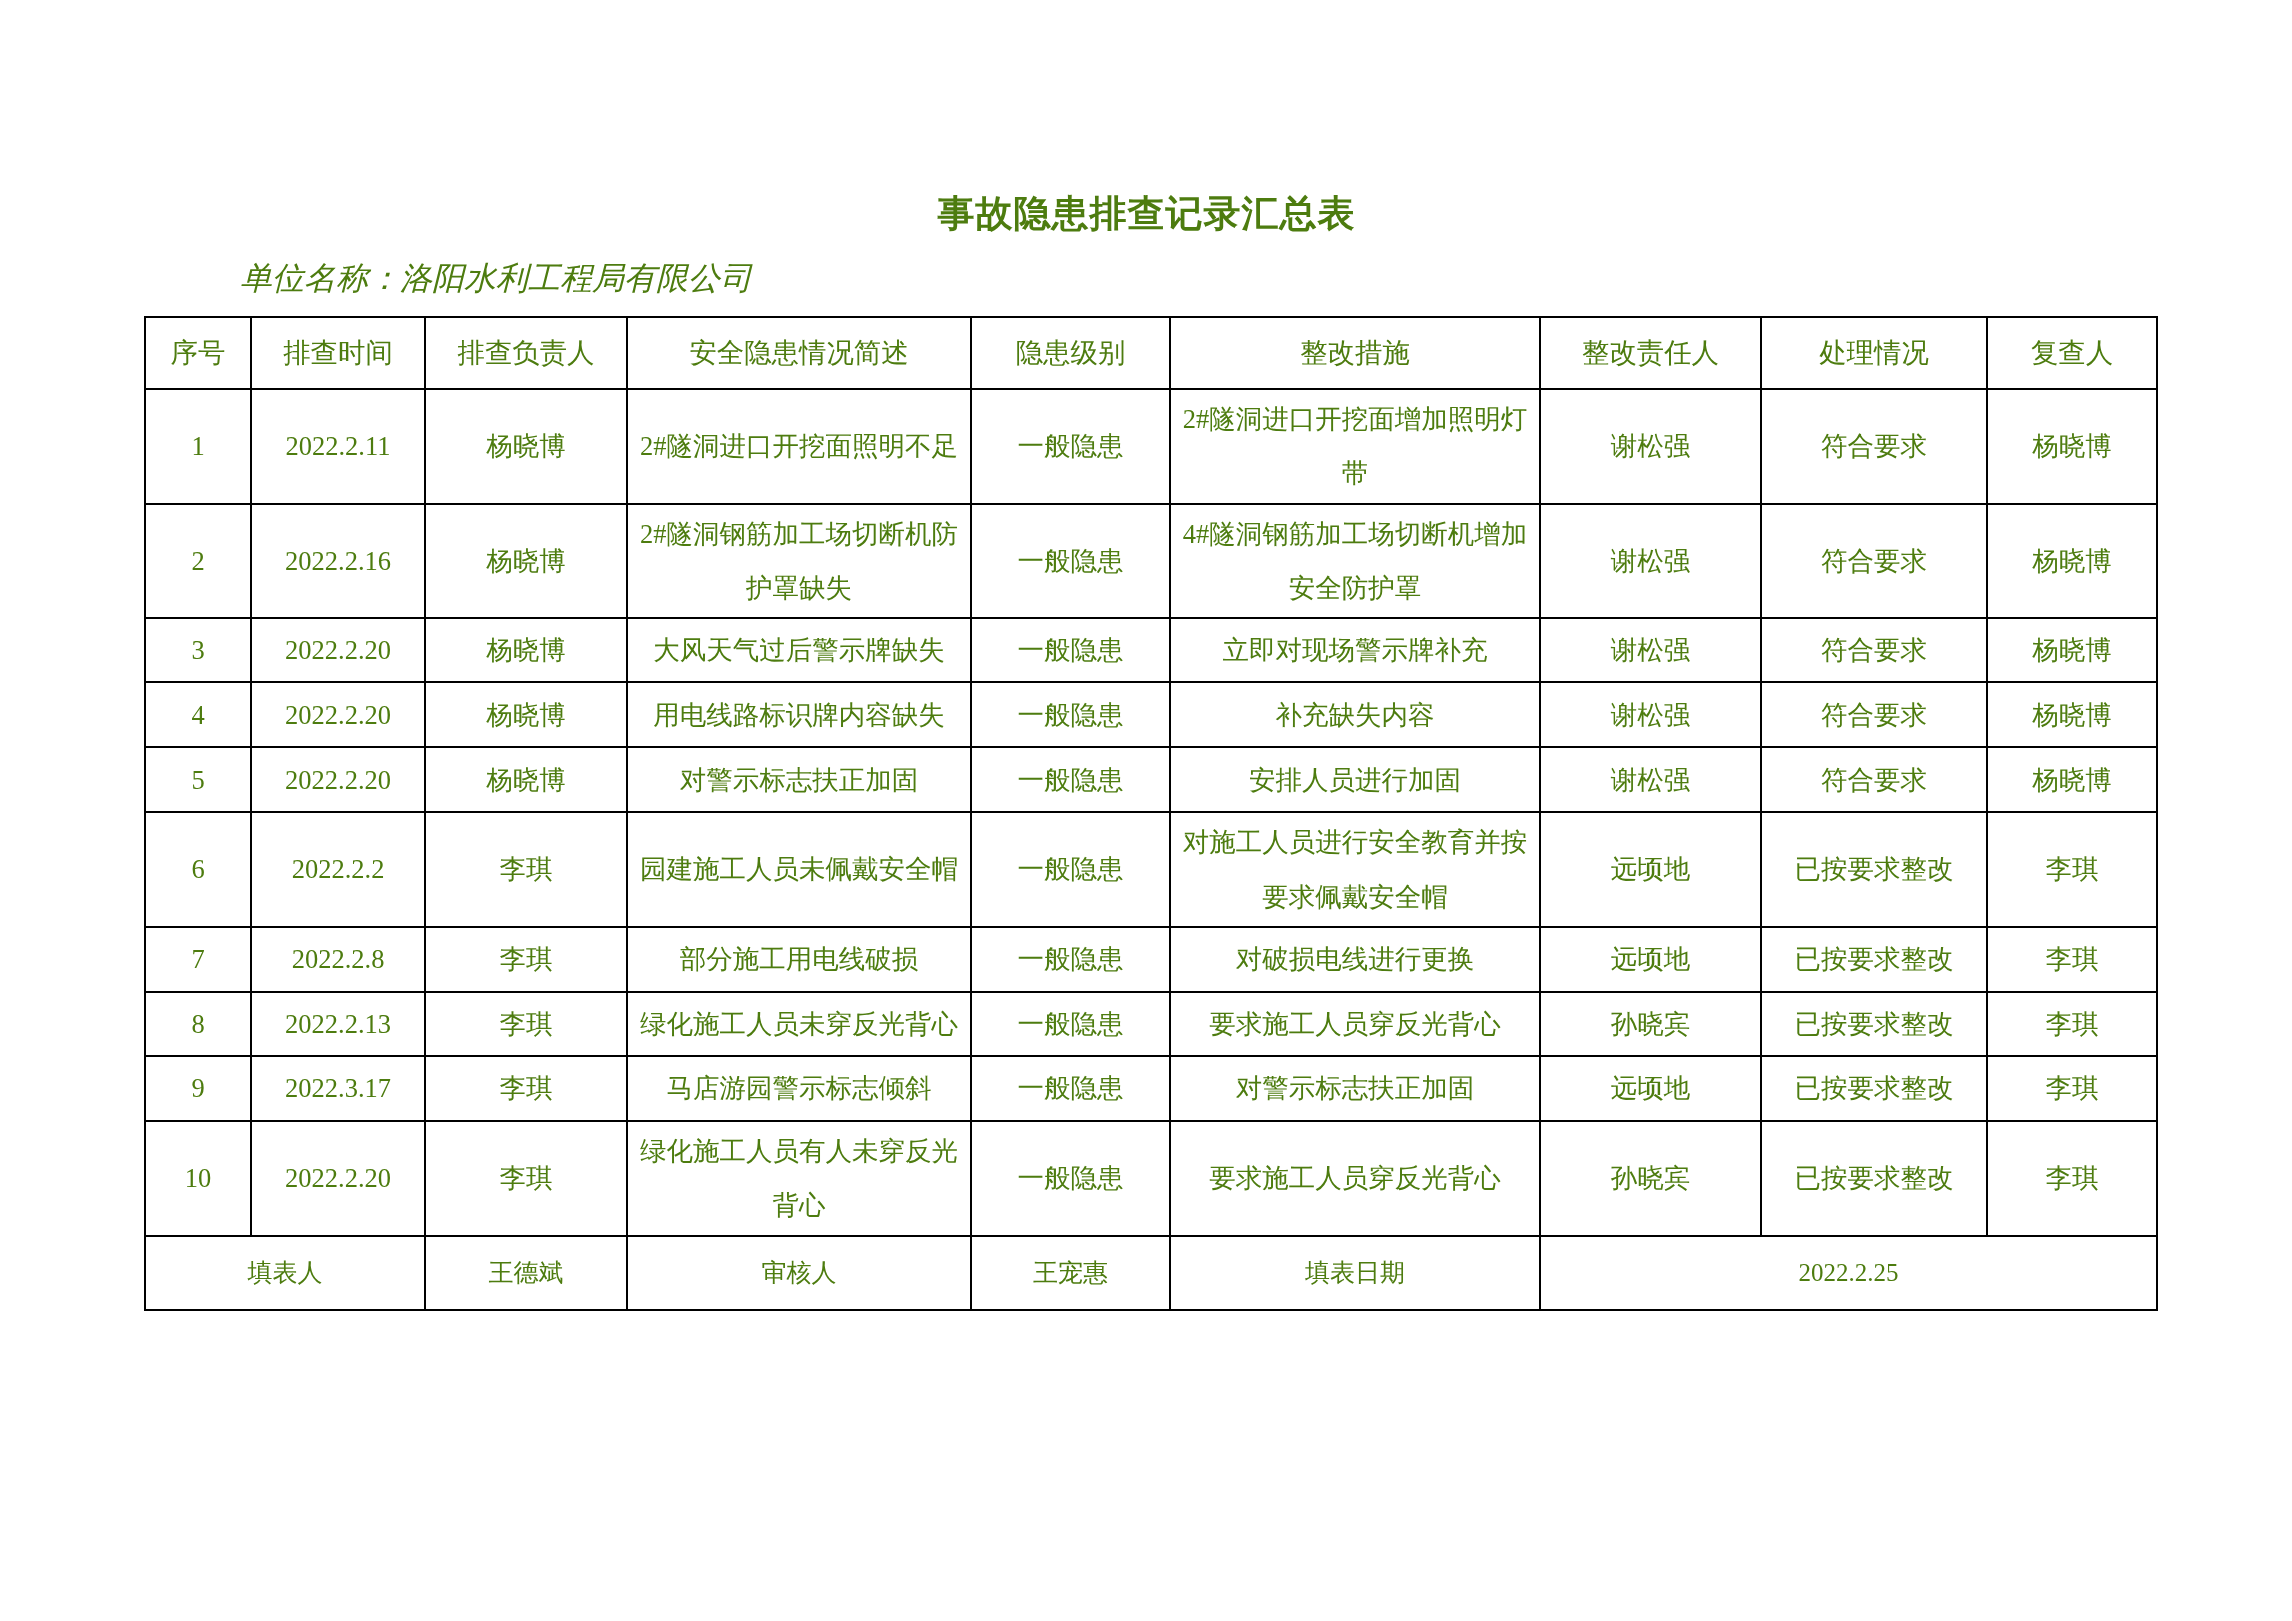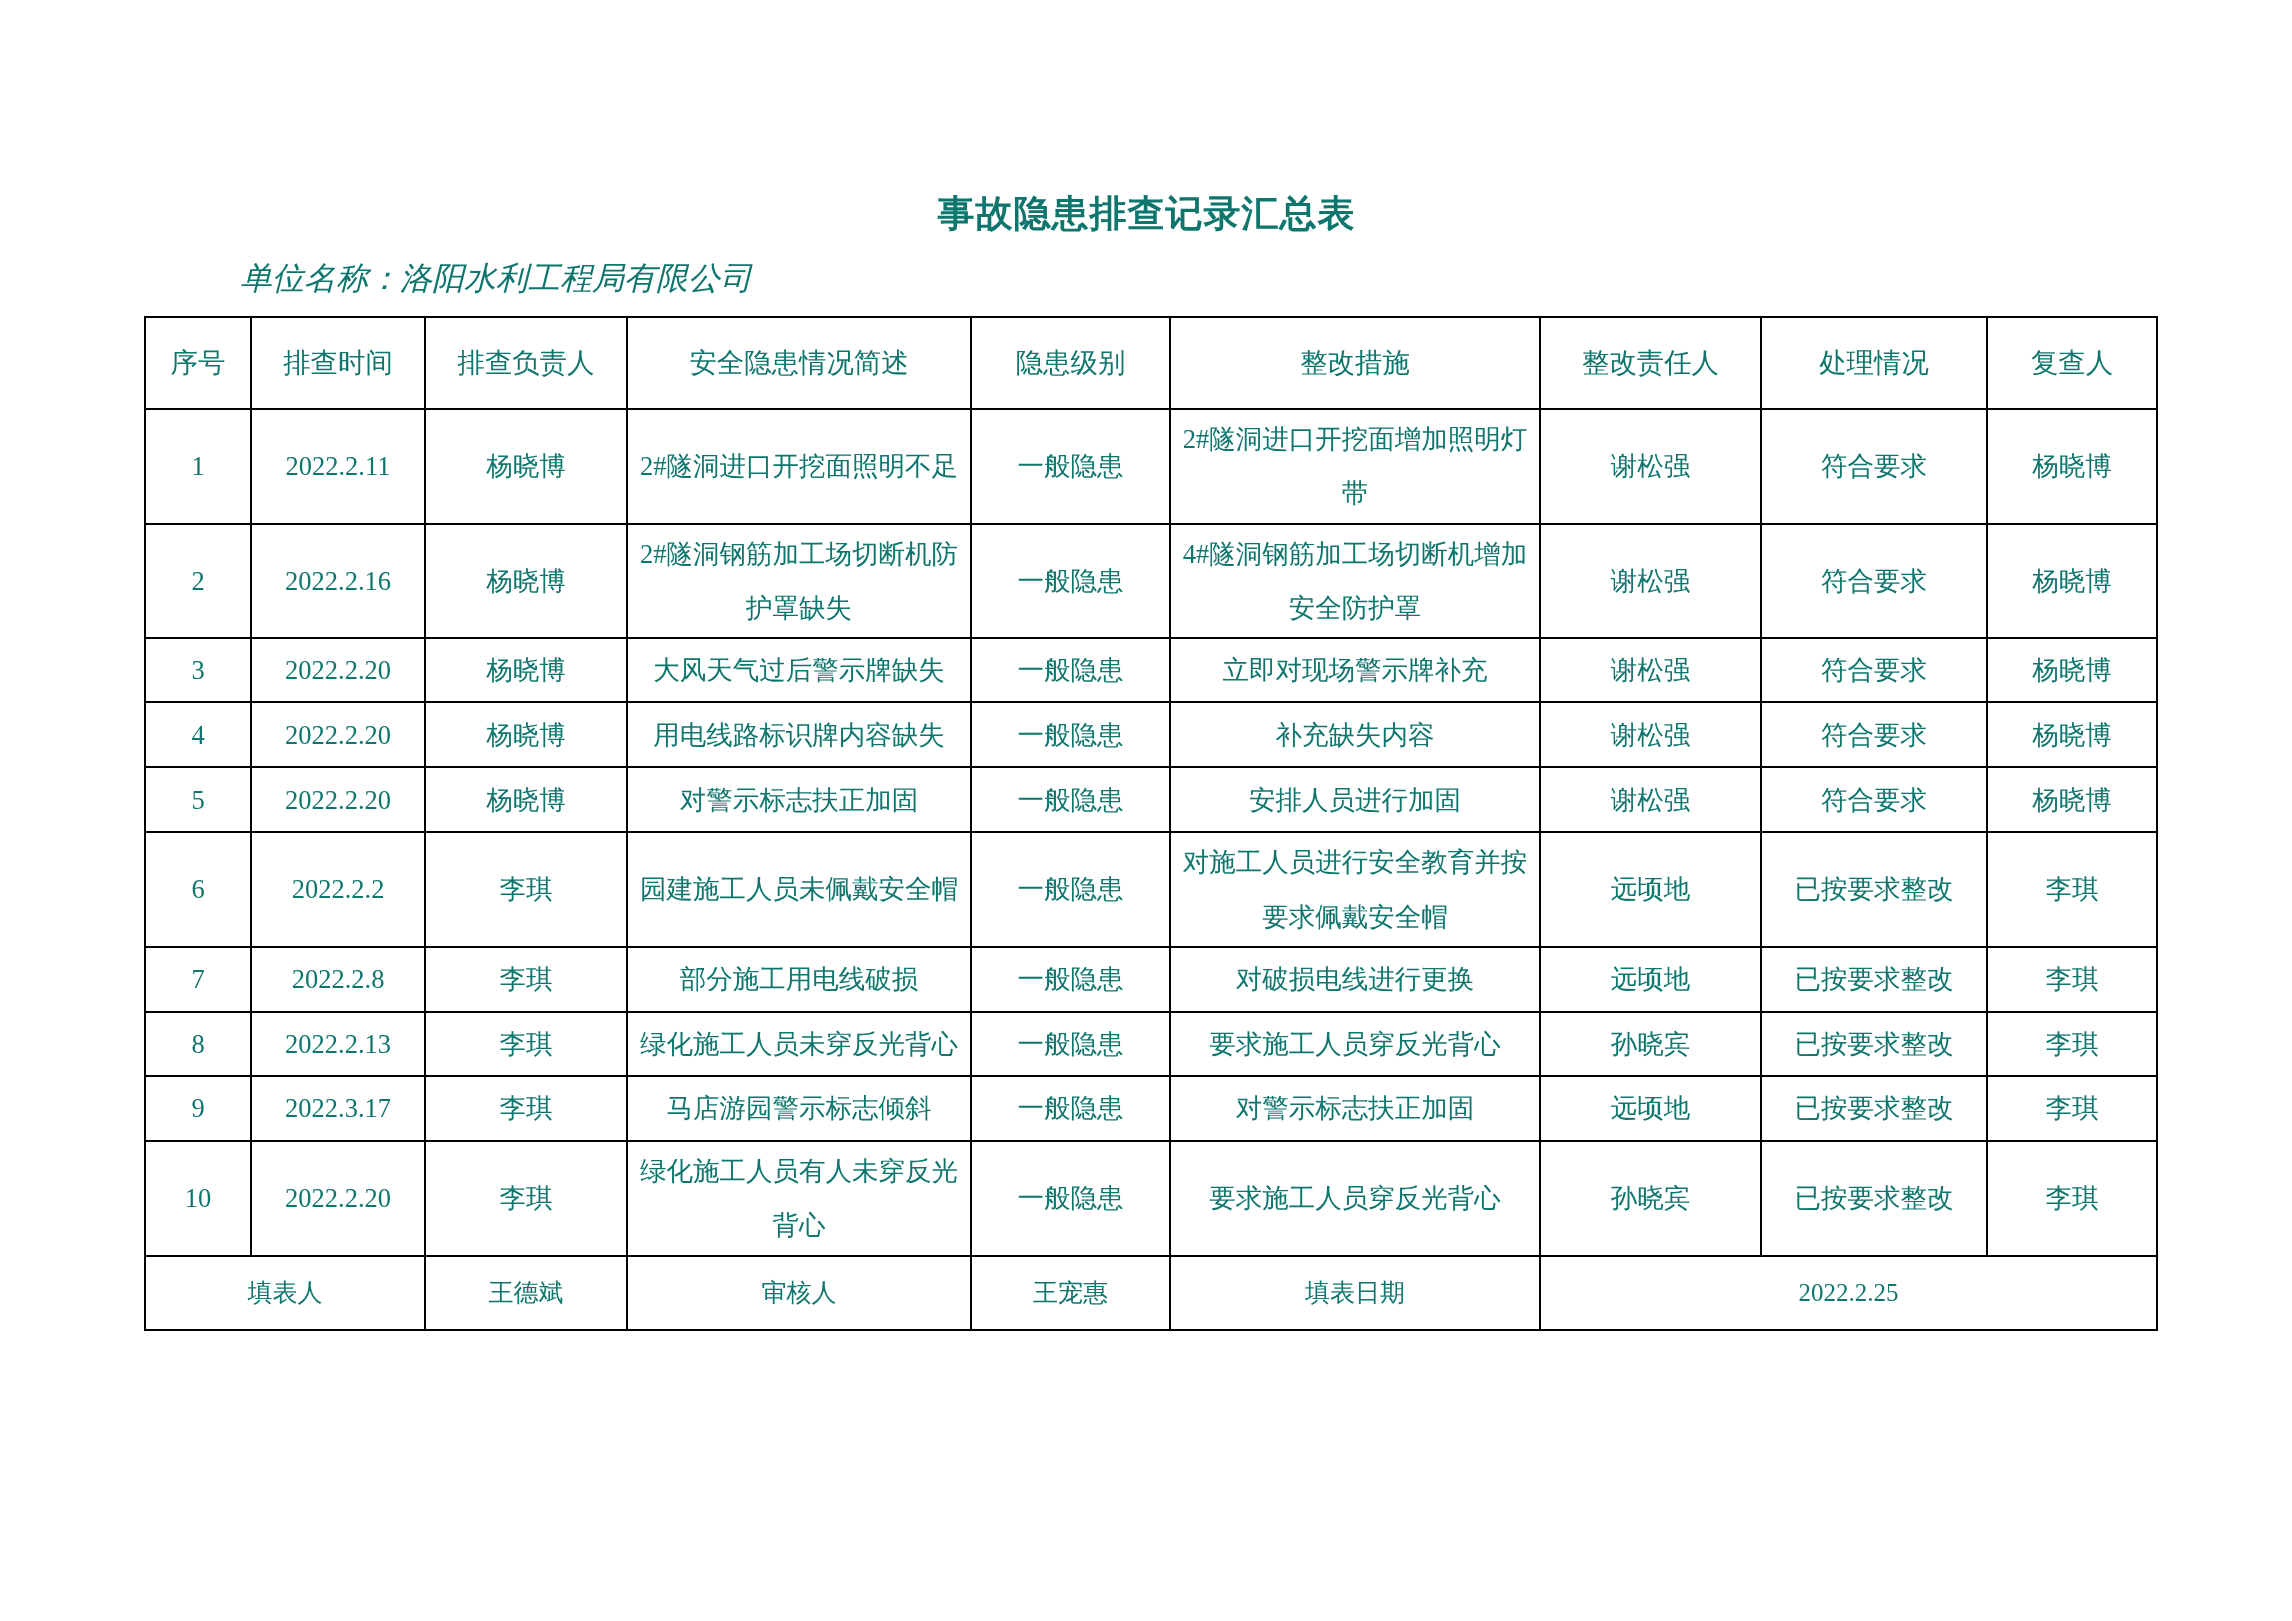--- a/index.html
+++ b/index.html
@@ -6,21 +6,21 @@
     margin: 0;
     padding: 0;
     background: #ffffff;
   }
   .page {
     position: relative;
     width: 2293px;
     height: 1621px;
     background: #ffffff;
     font-family: "Liberation Serif", "DejaVu Serif", serif;
-    color: #0f766e;
+    color: #4d7c0f;
     overflow: hidden;
   }
   .doc-title {
     position: absolute;
     top: 189px;
     left: 0;
     width: 2293px;
     text-align: center;
     font-family: "Liberation Sans", "DejaVu Sans", sans-serif;
     font-weight: 700;
@@ -51,21 +51,21 @@
     font-weight: normal;
     font-size: 26.5px;
     line-height: 2.05;
     padding: 2px 9.8px;
     overflow: hidden;
     word-break: break-all;
   }
   table.summary th {
     font-size: 27.4px;
   }
-  tr.header-row { height: 92px; }
+  tr.header-row { height: 72px; }
   tr.footer-row { height: 74px; }
   tr.footer-row td { font-size: 25px; }
   .note-line {
     position: absolute;
     top: 1402px;
     left: 240px;
     font-size: 30px;
     white-space: pre;
   }
 </style>

